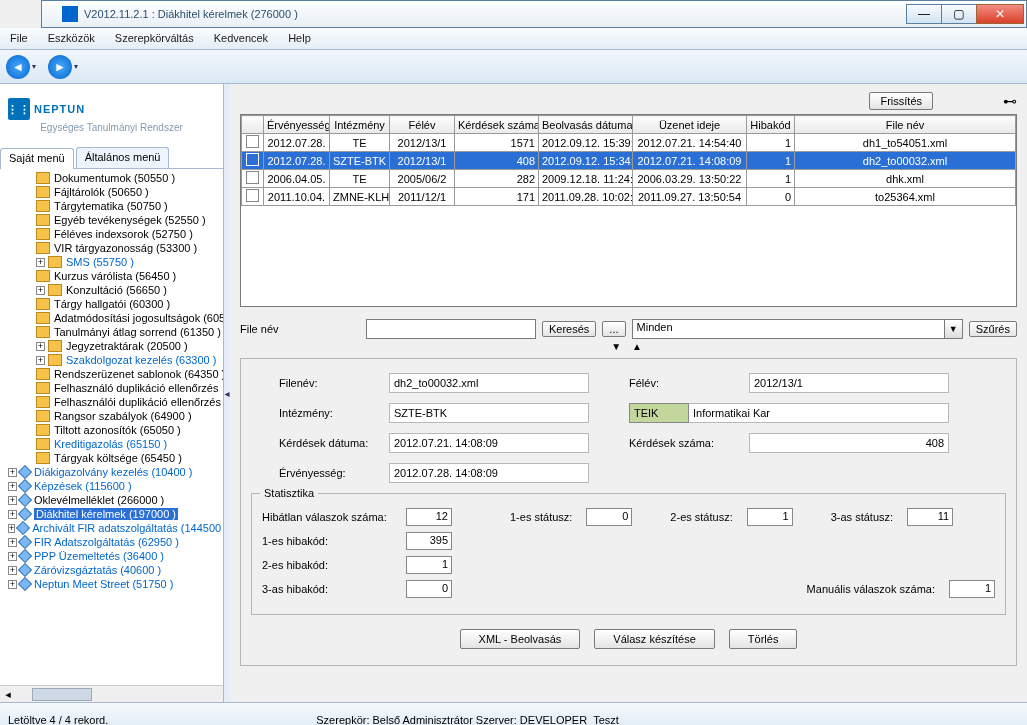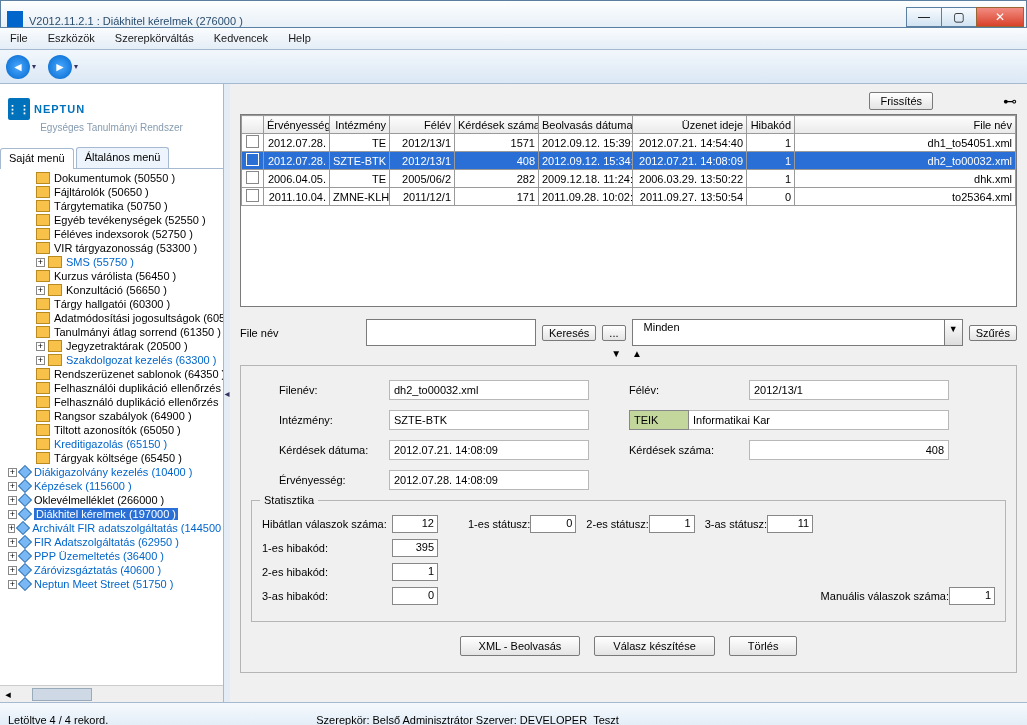--- a/index.html
+++ b/index.html
@@ -1,19 +1,19 @@
 <!DOCTYPE html>
 <html><head>
 <meta charset="utf-8">
 <style>
 * { box-sizing: border-box; margin: 0; padding: 0; font-family: Tahoma, Arial, sans-serif; font-size: 11px; }
 body { background: #f0f0f0; width: 1027px; height: 725px; overflow: hidden; }
 
 
-.titlebar { height: 28px; background: linear-gradient(#fdfefe, #e8f0f7); border: 1px solid #5a7fa0; display: flex; align-items: flex-end; padding-left: 6px; }
+.titlebar { height: 28px; background: linear-gradient(#fdfefe, #e8f0f7); border: 1px solid #5a7fa0; display: flex; align-items: center; padding-left: 20px; margin-left: 41px; }
 .titlebar-icon { width: 16px; height: 16px; background: #0066cc; margin-right: 6px; }
 .titlebar-text { color: #2a4d6e; flex: 1; }
 .win-buttons { display: flex; height: 20px; margin-right: 2px; }
 .win-btn { width: 36px; height: 20px; border: 1px solid #5a7fa0; background: linear-gradient(#f7fbfe, #d2e3f2); display: flex; align-items: center; justify-content: center; font-size: 12px; margin-left: -1px; }
 .win-btn.close { width: 48px; background: linear-gradient(#f28c82, #d9412a); color: #fff; border-color: #963; }
 
 
 .menubar { height: 22px; background: linear-gradient(#fafcfe, #e4edf6); border-bottom: 1px solid #a5b9d0; display: flex; align-items: stretch; }
 .menu-item { padding: 4px 10px; color: #1a1a1a; }
 
@@ -55,52 +55,52 @@
 .right-pane { flex: 1; display: flex; flex-direction: column; background: #f0f0f0; }
 
 
 .top-section { padding: 8px 10px 0 10px; }
 .top-toolbar { display:flex; justify-content:flex-end; align-items:center; gap:10px; margin-bottom:4px;}
 .btn { padding: 2px 10px; border: 1px solid #7a7a7a; background: linear-gradient(#fff, #e4e4e4); border-radius:2px;}
 .pin-icon { font-size:14px; margin-left:60px; }
 
 .grid { border: 1px solid #7a7a7a; background: #fff; }
 .grid table { width: 100%; border-collapse: collapse; table-layout: fixed; }
-.grid th, .grid td { border: 1px solid #9a9a9a; padding: 1px 3px; text-align: right; overflow: hidden; white-space: nowrap; height: 18px;}
+.grid th, .grid td { border: 1px solid #9a9a9a; padding: 1px 3px; text-align: center; overflow: hidden; white-space: nowrap; height: 18px;}
 .grid th { background: linear-gradient(#fdfdfd, #e9e9e9); font-weight: normal; }
 .grid td.num { text-align: right; }
 .grid tr.selected td { background: #2a6fd6; color: #fff; }
 .grid .chk { width:13px; height:13px; border:1px solid #888; display:inline-block; background:#fff;}
 .grid tr.selected .chk { background:#2a6fd6; border-color:#fff;}
 .grid-body-space { height: 100px; }
 
 .search-row { display:flex; align-items:center; gap:6px; margin-top:12px; }
 .search-row label { width: 120px; }
-.text-input { border:1px solid #7a7a7a; background:#fff; height:27px; padding:1px 11px; }
+.text-input { border:1px solid #7a7a7a; background:#fff; height:20px; padding:1px 4px; }
 .search-row .text-input.fname { width: 170px; }
 .btn.small { padding: 1px 6px; }
 .combo { flex:1; display:flex; }
 .combo .text-input { flex:1; }
 .combo .drop { width:18px; border:1px solid #7a7a7a; border-left:none; background:linear-gradient(#fff,#ddd); text-align:center; line-height:18px; font-size:9px;}
 
 .mid-nav { text-align:center; margin:2px 0 6px 0; font-size:10px; letter-spacing:4px;}
 
 
 .detail { border: 1px solid #b5b5b5; margin: 0 10px; padding: 14px 10px 10px 10px; background:#f0f0f0; position:relative; flex:0 0 auto;}
 .form-grid { display: grid; grid-template-columns: 110px 200px 40px 120px 200px; row-gap: 10px; align-items:center;margin-left:28px;}
 .ro { border:1px solid #b8b8b8; background:#fff; height:20px; padding:1px 4px; display:flex; align-items:center; overflow:hidden;}
 .ro.num { justify-content:flex-end; }
 .teik-row { grid-column: 4 / 6; display:flex; }
 .teik-row .code { width:60px; background:#c3d69b; border:1px solid #888; padding:1px 4px; height:20px; display:flex; align-items:center;}
 .teik-row .desc { flex:1; border:1px solid #b8b8b8; border-left:none; background:#fff; height:20px; padding:1px 4px; display:flex; align-items:center;}
 
 
 .stats { border: 1px solid #b5b5b5; margin: 10px 0 0 0; padding: 14px 10px 10px 10px; position:relative;}
 .stats legend, .fieldset-label { position:absolute; top:-7px; left:8px; background:#f0f0f0; padding:0 4px; font-size:11px;}
-.stats-row { display:flex; align-items:center; margin-bottom:6px; flex-wrap:nowrap;}
+.stats-row { display:flex; align-items:center; gap:14px; margin-bottom:6px; flex-wrap:nowrap;}
 .stats-row label { white-space:nowrap; }
 .numbox { width:46px; height:18px; border:1px solid #888; background:#fff; text-align:right; padding:1px 3px;}
 
 
 .actions { display:flex; justify-content:center; gap:14px; margin:14px 0 6px 0;}
 .actions .btn { padding:3px 18px; }
 .right-shim { flex:1; }
 
 
 .statusbar { height: 34px; background: linear-gradient(#f5f9fd, #dbe8f5); border-top: 1px solid #a5b9d0; display:flex; align-items:center; padding:0 8px; gap:24px;}
@@ -207,25 +207,25 @@
           <span class="plus">+</span>
           <span class="ti-icon"></span>
           <span class="label">Szakdolgozat kezelés (63300  )</span>
         </div>
         <div class="tree-item lv2">
           <span class="ti-icon"></span>
           <span class="label">Rendszerüzenet sablonok (64350  )</span>
         </div>
         <div class="tree-item lv2">
           <span class="ti-icon"></span>
+          <span class="label">Felhasználó duplikáció ellenőrzés</span>
+        </div>
+        <div class="tree-item lv2">
+          <span class="ti-icon"></span>
           <span class="label">Felhasználói duplikáció ellenőrzés</span>
-        </div>
-        <div class="tree-item lv2">
-          <span class="ti-icon"></span>
-          <span class="label">Felhasználó duplikáció ellenőrzés</span>
         </div>
         <div class="tree-item lv2">
           <span class="ti-icon"></span>
           <span class="label">Rangsor szabályok (64900  )</span>
         </div>
         <div class="tree-item lv2">
           <span class="ti-icon"></span>
           <span class="label">Tiltott azonosítók (65050  )</span>
         </div>
         <div class="tree-item lv2 link">

